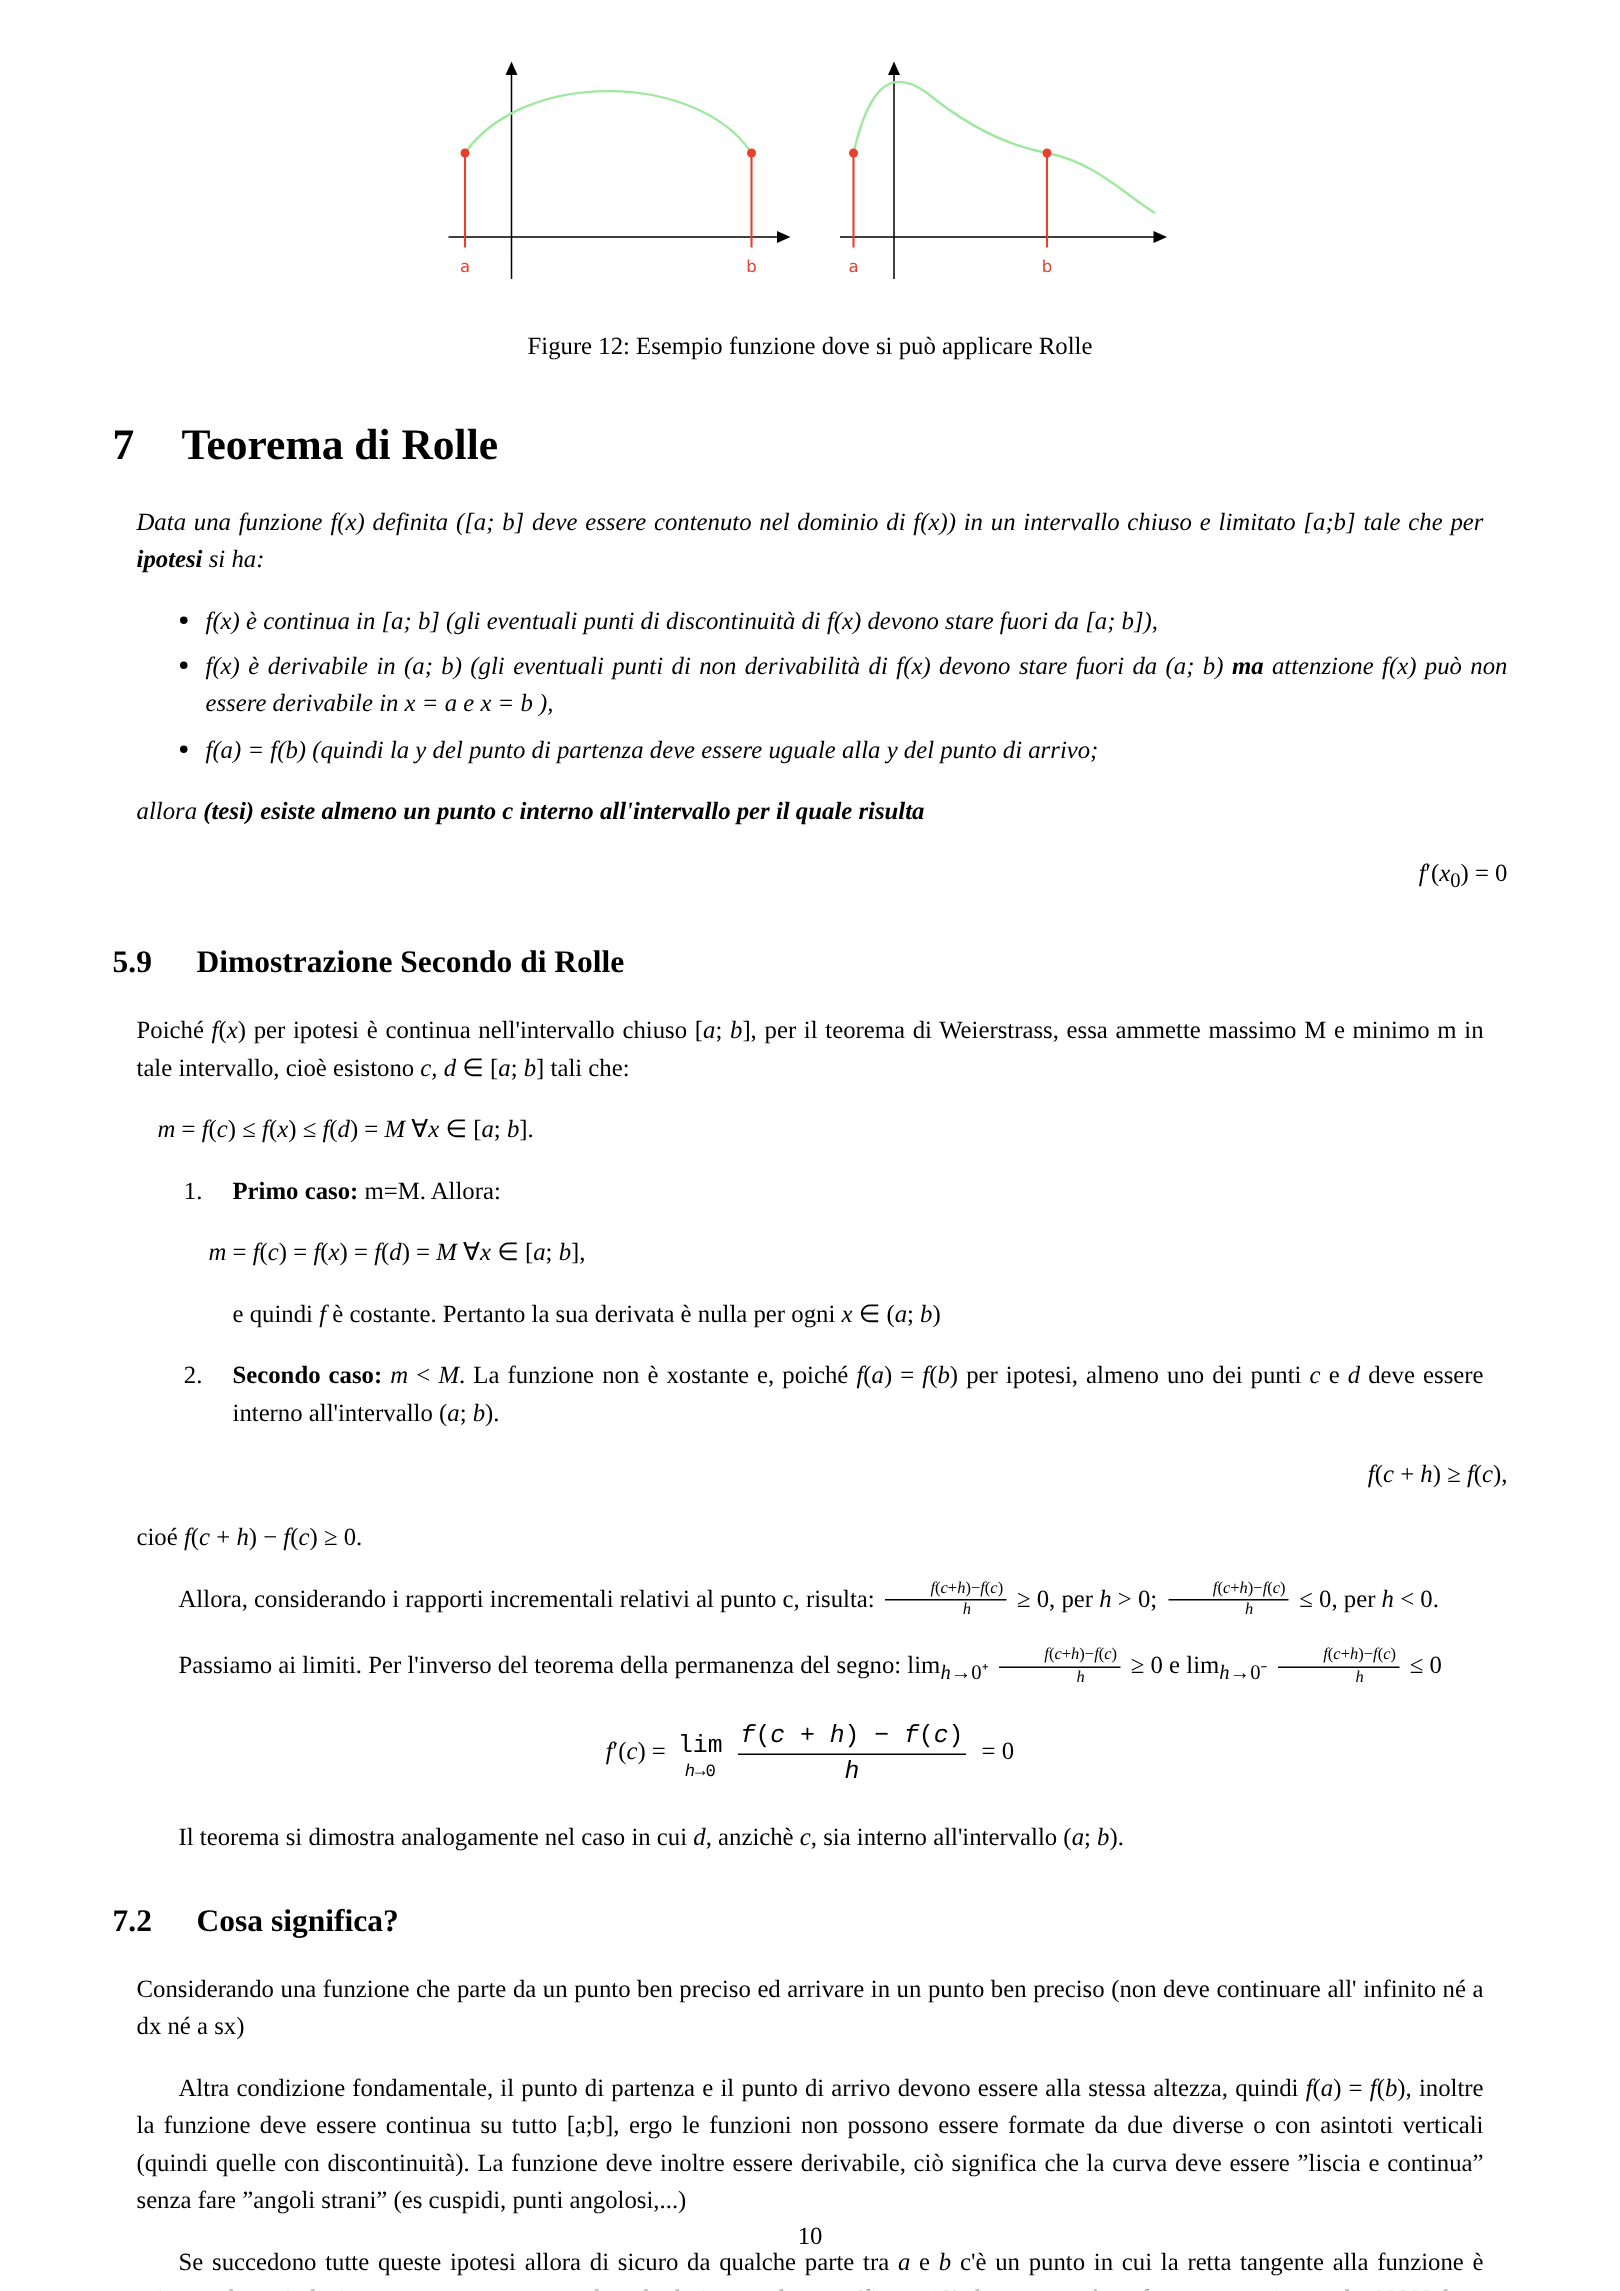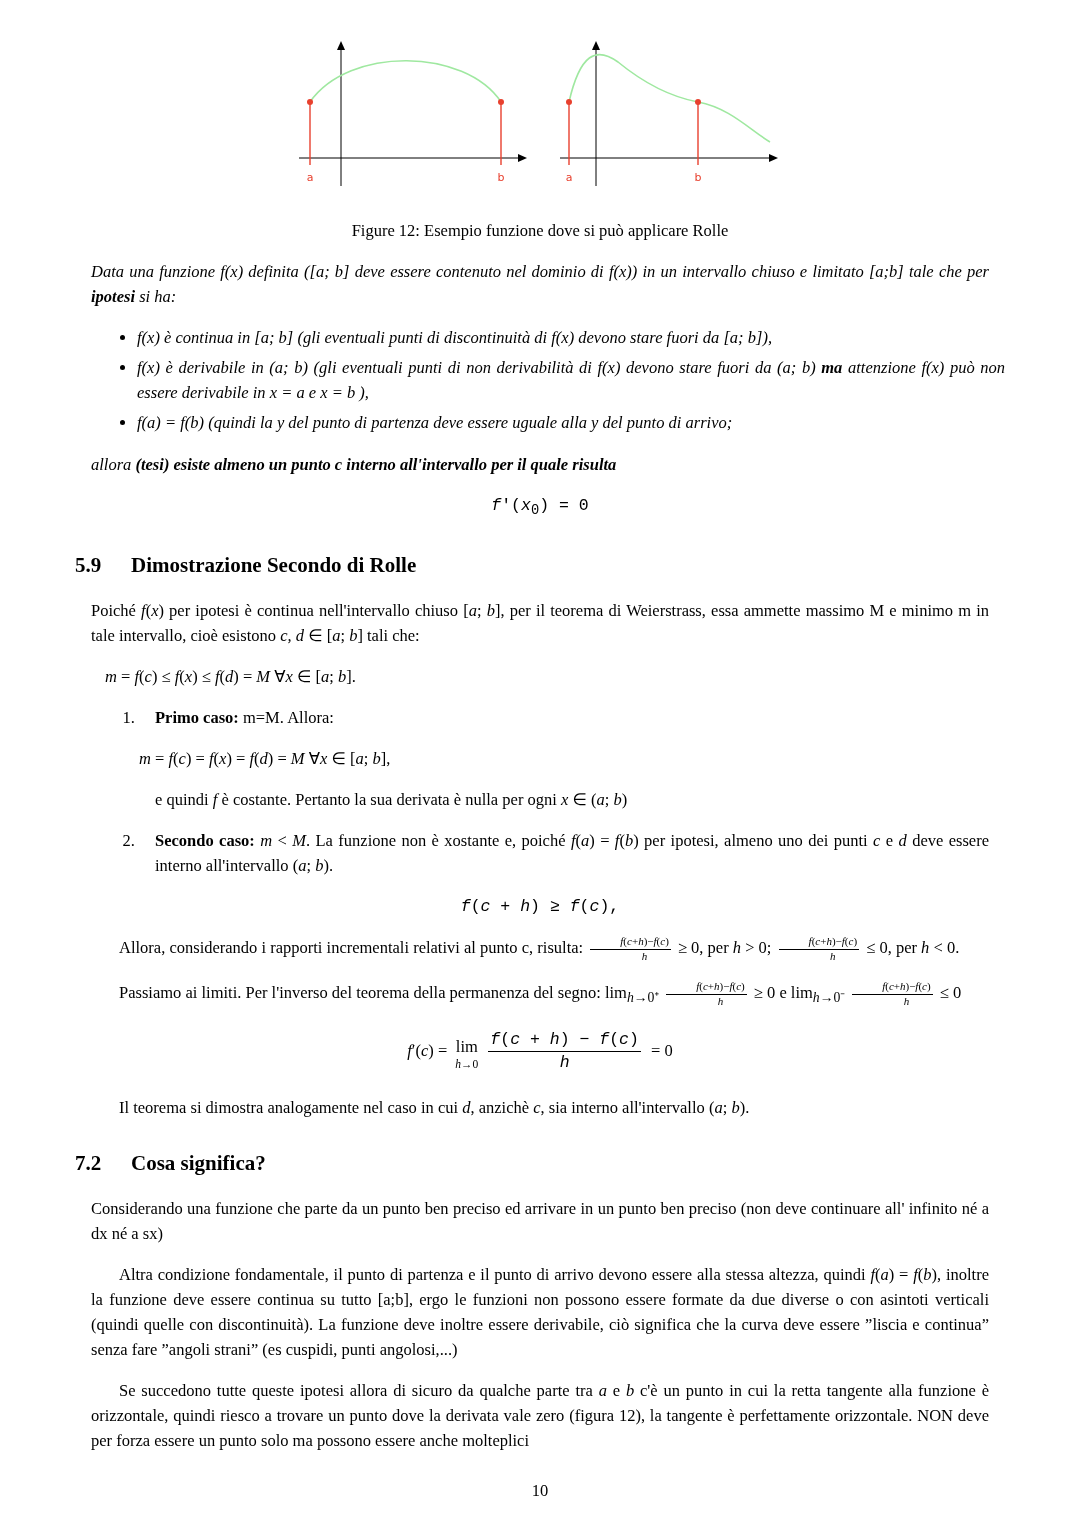--- a/index.html
+++ b/index.html
@@ -22,29 +22,29 @@
   h2{font-size:21px;font-weight:bold;margin:28px 0 13px 0;}
   h2 .secnum{display:inline-block;min-width:56px;}
   p{margin:16px;text-align:justify;}
   p.ind{text-indent:28px;}
   .it{font-style:italic;}
   ul.bullets{margin:9px 0 9px 0;padding-left:62px;}
   ul.bullets li{margin:5px 0;text-align:justify;font-style:italic;}
   ol.cases{margin:11px 0 11px 0;padding-left:64px;}
   ol.cases li{margin:13px 0;text-align:justify;}
   .case-eq{margin:6px 0;}
-  .eq{text-align:center;margin:14px 0;font-family:Liberation Mono, monospace;}
+  .eq{text-align:right;margin:14px 0;}
   .eq-big{text-align:center;margin:20px 0;}
   .mline{margin-left:30px;text-align:left;}
   .frac{display:inline-block;vertical-align:middle;text-align:center;}
   .frac .fn{display:block;border-bottom:1px solid #000;padding:0 2px;}
   .frac .fd{display:block;}
   .infrac{font-size:11px;line-height:1.25;margin:0 3px;}
   .dfrac{font-size:16.5px;line-height:1.35;margin:0 6px;font-family:Liberation Mono, monospace;}
-  .lim{display:inline-block;vertical-align:middle;text-align:center;margin:0 4px;}
+  .lim{display:inline-block;vertical-align:middle;text-align:center;margin:0 4px;font-family:Liberation Mono, monospace;}
   .lim .limsub{display:block;font-size:11.5px;line-height:1;}
   .pagenum{position:absolute;bottom:24px;left:0;width:100%;text-align:center;}
 </style>
 </head>
 <body>
 
 <div class="page">
 
   <div class="figure-block">
     <div class="figrow">
@@ -90,20 +90,23 @@
           <circle cx="140" cy="64" r="3"></circle>
           <text x="11" y="143" text-anchor="middle">a</text>
           <text x="140" y="143" text-anchor="middle">b</text>
         </g>
       </svg>
 
     </div>
     <div class="caption">Figure 12: Esempio funzione dove si può applicare Rolle</div>
   </div>
 
+  <h1>
+    <span class="secnum">7</span><span>Teorema di Rolle</span>
+  </h1>
 
   <p class="it">Data una funzione f(x) definita ([a; b] deve essere contenuto nel dominio di f(x)) in un intervallo chiuso e limitato [a;b] tale che per <b>ipotesi</b> si ha:</p>
 
   <ul class="bullets">
     <li>f(x) è continua in [a; b] (gli eventuali punti di discontinuità di f(x) devono stare fuori da [a; b]),</li>
     <li>f(x) è derivabile in (a; b) (gli eventuali punti di non derivabilità di f(x) devono stare fuori da (a; b) <b>ma</b> attenzione f(x) può non essere derivabile in x = a e x = b ),</li>
     <li>f(a) = f(b) (quindi la y del punto di partenza deve essere uguale alla y del punto di arrivo;</li>
   </ul>
 
   <p class="it">allora <b>(tesi) esiste almeno un punto c interno all'intervallo per il quale risulta</b></p>
@@ -121,20 +124,21 @@
       <p><b>Primo caso:</b> m=M. Allora:</p>
       <p class="case-eq"><i>m</i> = <i>f</i>(<i>c</i>) = <i>f</i>(<i>x</i>) = <i>f</i>(<i>d</i>) = <i>M</i> ∀<i>x</i> ∈ [<i>a</i>; <i>b</i>],</p>
       <p>e quindi <i>f</i> è costante. Pertanto la sua derivata è nulla per ogni <i>x</i> ∈ (<i>a</i>; <i>b</i>)</p>
     </li>
     <li>
       <p><b>Secondo caso:</b> <i>m</i> &lt; <i>M</i>. La funzione non è xostante e, poiché <i>f</i>(<i>a</i>) = <i>f</i>(<i>b</i>) per ipotesi, almeno uno dei punti <i>c</i> e <i>d</i> deve essere interno all'intervallo (<i>a</i>; <i>b</i>).</p>
     </li>
   </ol>
 
   <div class="eq"><i>f</i>(<i>c</i> + <i>h</i>) ≥ <i>f</i>(<i>c</i>),</div>
+  <p>cioé <i>f</i>(<i>c</i> + <i>h</i>) − <i>f</i>(<i>c</i>) ≥ 0.</p>
   <p class="ind">Allora, considerando i rapporti incrementali relativi al punto c, risulta: <span class="frac infrac"><span class="fn"><i>f</i>(<i>c</i>+<i>h</i>)−<i>f</i>(<i>c</i>)</span><span class="fd"><i>h</i></span></span> ≥ 0, per <i>h</i> &gt; 0; <span class="frac infrac"><span class="fn"><i>f</i>(<i>c</i>+<i>h</i>)−<i>f</i>(<i>c</i>)</span><span class="fd"><i>h</i></span></span> ≤ 0, per <i>h</i> &lt; 0.</p>
   <p class="ind">Passiamo ai limiti. Per l'inverso del teorema della permanenza del segno: lim<sub><i>h</i>→0⁺</sub> <span class="frac infrac"><span class="fn"><i>f</i>(<i>c</i>+<i>h</i>)−<i>f</i>(<i>c</i>)</span><span class="fd"><i>h</i></span></span> ≥ 0 e lim<sub><i>h</i>→0⁻</sub> <span class="frac infrac"><span class="fn"><i>f</i>(<i>c</i>+<i>h</i>)−<i>f</i>(<i>c</i>)</span><span class="fd"><i>h</i></span></span> ≤ 0</p>
   <div class="eq-big"><i>f</i>′(<i>c</i>) = <span class="lim">lim<span class="limsub"><i>h</i>→0</span></span><span class="frac dfrac"><span class="fn"><i>f</i>(<i>c</i> + <i>h</i>) − <i>f</i>(<i>c</i>)</span><span class="fd"><i>h</i></span></span> = 0</div>
   <p class="ind">Il teorema si dimostra analogamente nel caso in cui <i>d</i>, anzichè <i>c</i>, sia interno all'intervallo (<i>a</i>; <i>b</i>).</p>
 
   <h2>
     <span class="secnum">7.2</span><span>Cosa significa?</span>
   </h2>
 
   <p>Considerando una funzione che parte da un punto ben preciso ed arrivare in un punto ben preciso (non deve continuare all' infinito né a dx né a sx)</p>

